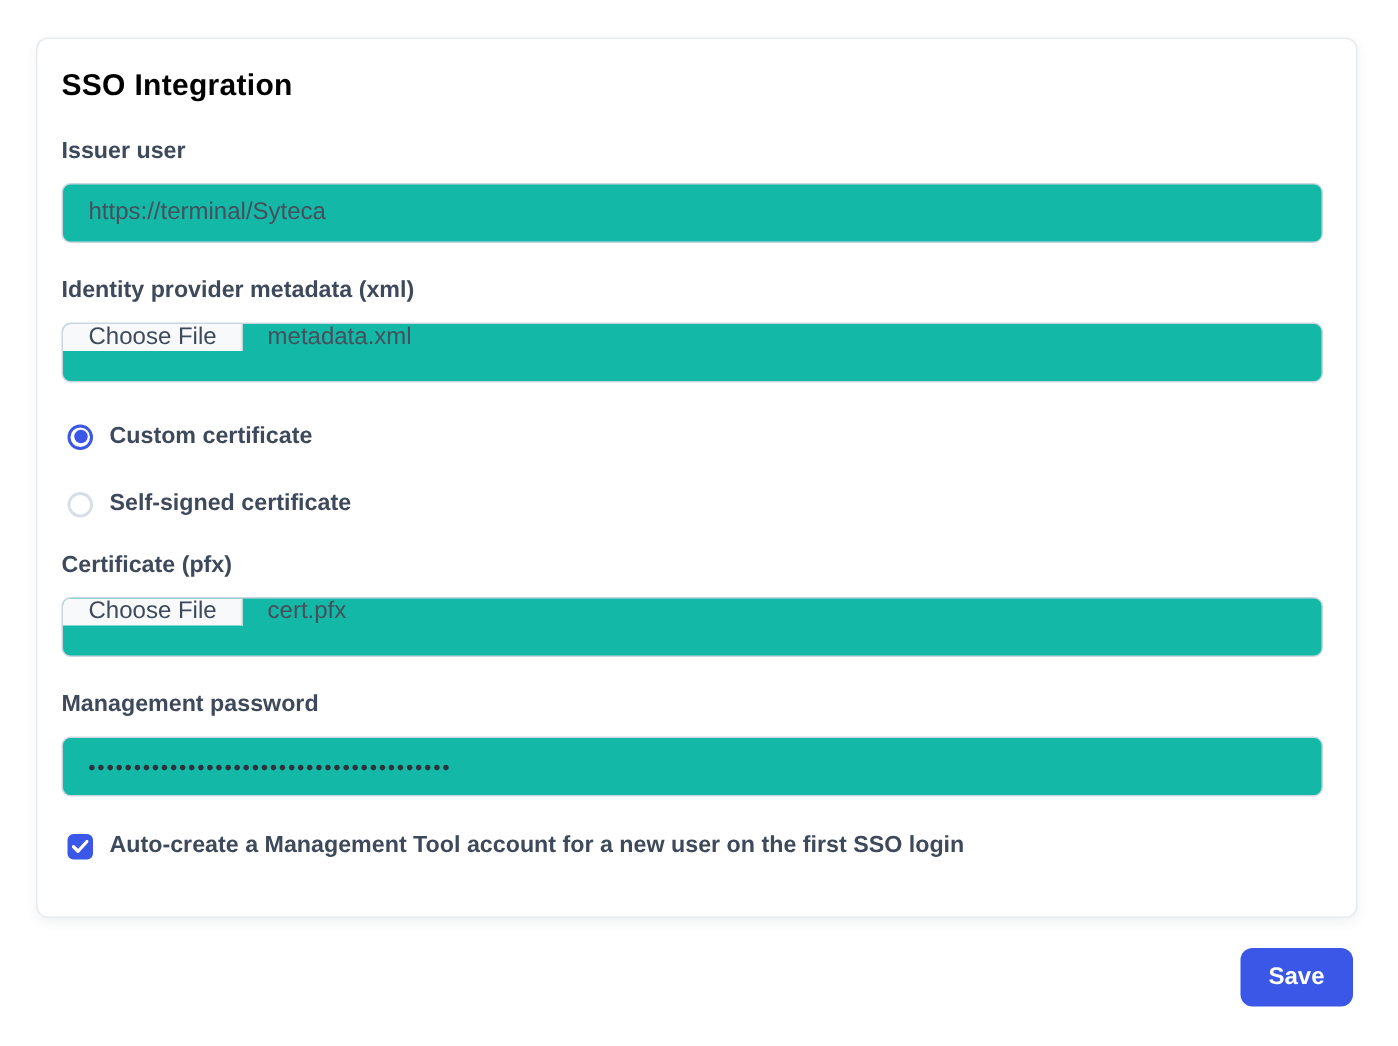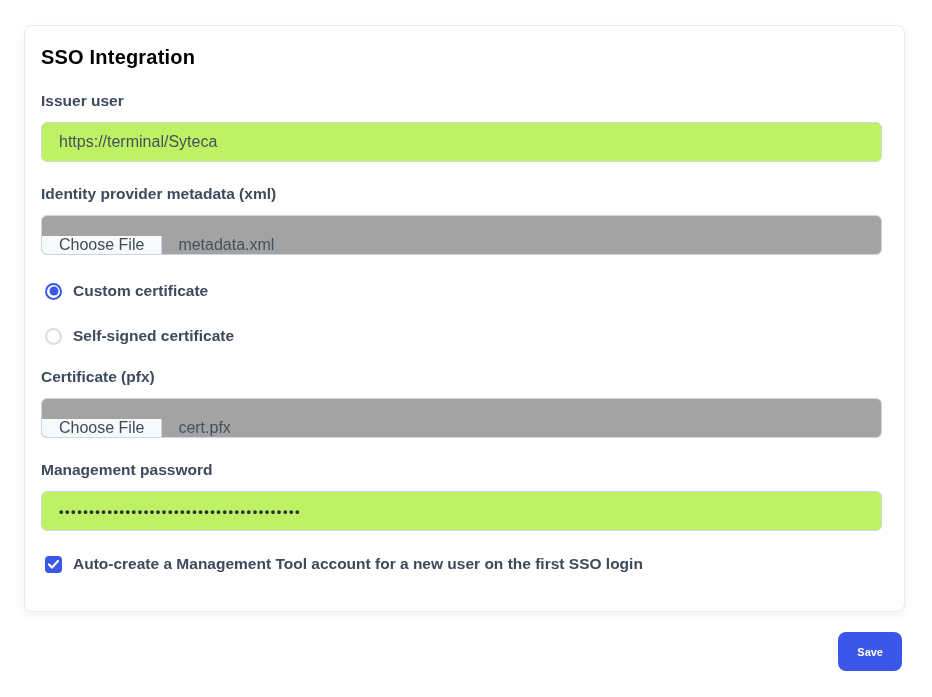--- a/index.html
+++ b/index.html
@@ -33,38 +33,38 @@
   .text-input {
     display: block;
     width: 100%;
     height: 40px;
     border: 1px solid #ccd6e0;
     border-radius: 6px;
     padding: 0 17px;
     font-family: "Liberation Sans", "DejaVu Sans", sans-serif;
     font-size: 16px;
     color: #46505d;
-    background: #bef264;
+    background: #14b8a6;
     outline: none;
   }
   .password-input {
     font-size: 13px;
     letter-spacing: 1.5px;
     color: #2b323c;
     font-weight: 700;
   }
   .file-input {
     display: flex;
-    align-items: flex-end;
+    align-items: flex-start;
     width: 100%;
     height: 40px;
     border: 1px solid #ccd6e0;
     border-radius: 6px;
     overflow: hidden;
-    background: #a3a3a3;
+    background: #14b8a6;
     cursor: pointer;
   }
   .file-button {
     display: flex;
     align-items: center;
     padding: 0 17px;
     background: #f8f9fa;
     border-right: 1px solid #ccd6e0;
     font-size: 16px;
     color: #3e4a5b;
@@ -130,21 +130,21 @@
     justify-content: flex-end;
   }
   .save-button {
     background: #3b57e8;
     color: #ffffff;
     border: none;
     border-radius: 8px;
     height: 39px;
     padding: 0 19px;
     font-family: "Liberation Sans", "DejaVu Sans", sans-serif;
-    font-size: 11px;
+    font-size: 16px;
     font-weight: 700;
     cursor: pointer;
   }
 </style>
 </head>
 <body>
 
 <div class="card">
   <h2 class="card-title">SSO Integration</h2>
 

